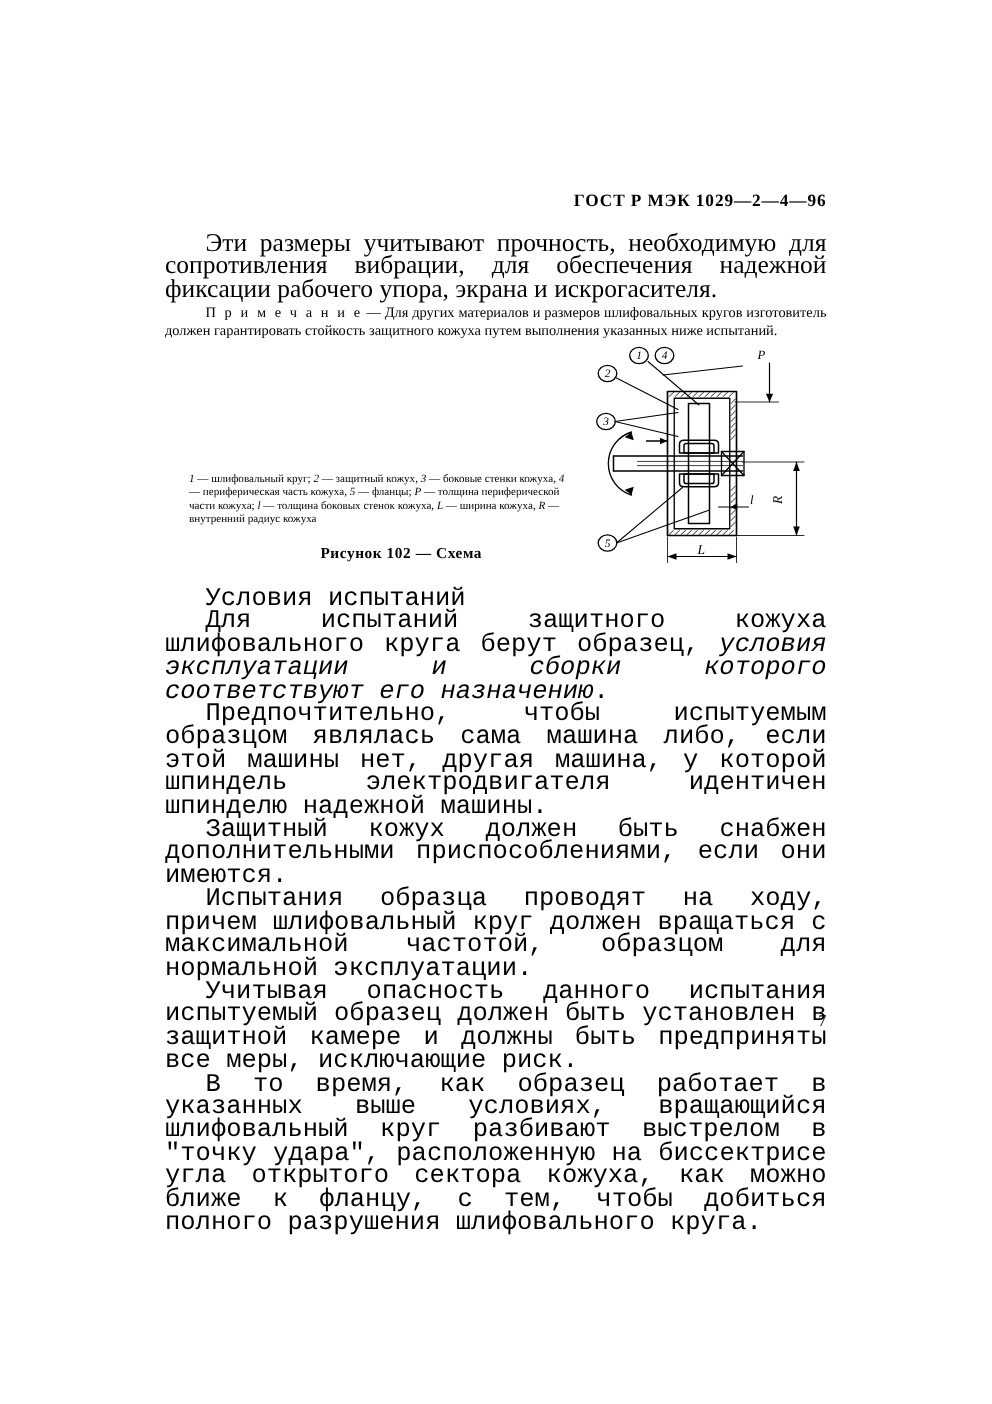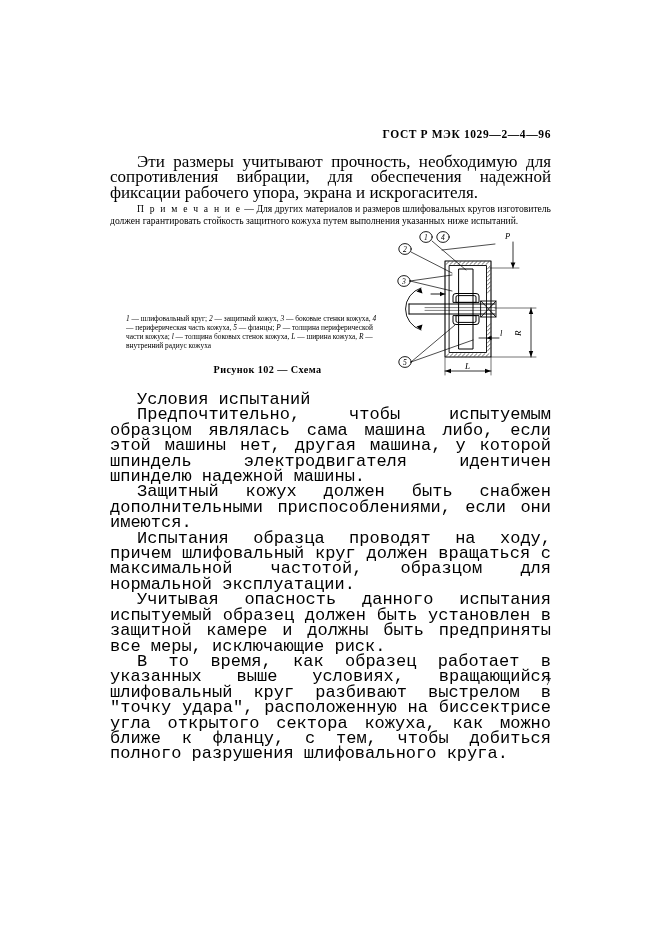--- a/index.html
+++ b/index.html
@@ -297,20 +297,21 @@
         <g transform="translate(10,134)">
           <ellipse cx="0" cy="0" rx="6.2" ry="5.4"></ellipse>
           <text x="0" y="2.6" text-anchor="middle" font-family="'Liberation Serif', serif" font-size="7.6" font-style="italic" fill="#000" stroke="none">5</text>
         </g>
       </svg>
     </div>
   </div>
 
   <div class="col" style="top:392px;font-family:Liberation Mono, monospace;">
     <p class="body">Условия испытаний</p>
+    <p class="body"><span>Для испытаний защитного кожуха шлифовального круга берут образец, </span><i>условия эксплуатации и сборки которого соответствуют его назначению</i><span>.</span></p>
     <p class="body">Предпочтительно, чтобы испытуемым образцом являлась сама машина либо, если этой машины нет, другая машина, у которой шпиндель электродвигателя идентичен шпинделю надежной машины.</p>
     <p class="body">Защитный кожух должен быть снабжен дополнительными приспособлениями, если они имеются.</p>
     <p class="body">Испытания образца проводят на ходу, причем шлифовальный круг должен вращаться с максимальной частотой, образцом для нормальной эксплуатации.</p>
     <p class="body">Учитывая опасность данного испытания испытуемый образец должен быть установлен в защитной камере и должны быть предприняты все меры, исключающие риск.</p>
     <p class="body">В то время, как образец работает в указанных выше условиях, вращающийся шлифовальный круг разбивают выстрелом в "точку удара", расположенную на биссектрисе угла открытого сектора кожуха, как можно ближе к фланцу, с тем, чтобы добиться полного разрушения шлифовального круга.</p>
   </div>
 
   <div class="pageno">7</div>
 
 </div>

